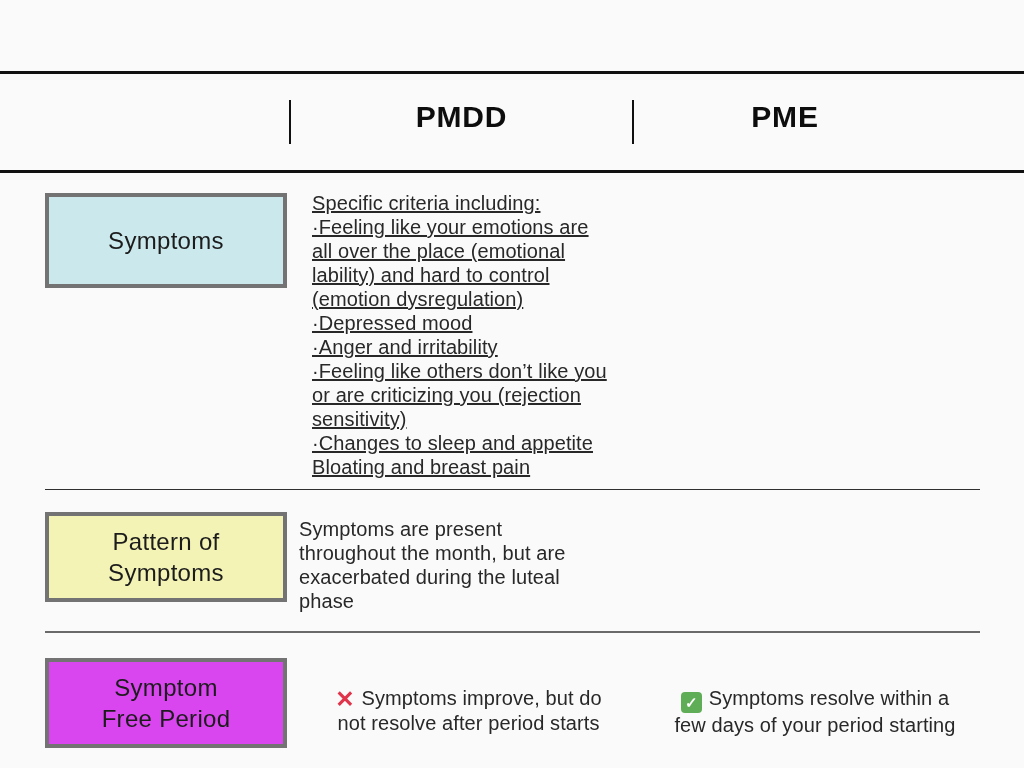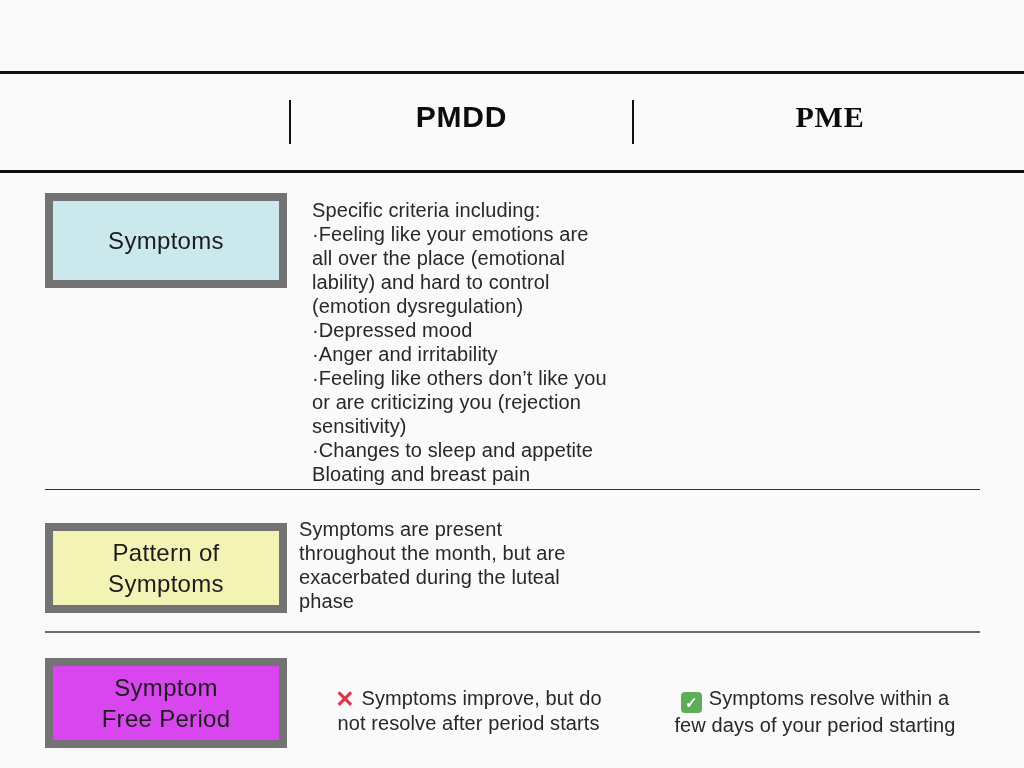--- a/index.html
+++ b/index.html
@@ -21,52 +21,52 @@
   .header{position:absolute;top:74px;left:0;width:1024px;height:96px;}
   .vbar{position:absolute;top:26px;width:2px;height:44px;background:#101010;}
   .vbar-left{left:289px;}
   .vbar-right{left:632px;}
   .hlabel{
     position:absolute;top:26px;
     font-size:30px;font-weight:700;letter-spacing:0.8px;
     color:#0d0d0d;text-align:center;
   }
   .hlabel-pmdd{left:291px;width:341px;}
-  .hlabel-pme{left:657px;width:346px;font-family:Liberation Serif, serif;}
+  .hlabel-pme{left:612px;width:346px;}
 
   
   .table{position:absolute;top:173px;left:45px;width:935px;}
   .row{display:grid;grid-template-columns:242px 373px 320px;box-sizing:border-box;}
   .row1{height:317px;border-bottom:1px solid #2f2f2f;}
   .row2{height:143px;border-bottom:2px solid #6a6a6a;}
   .row3{height:135px;}
 
   .label-box{
     box-sizing:border-box;
-    border:8px solid #737373;
+    border:4px solid #737373;
     display:flex;align-items:center;justify-content:center;
     text-align:center;
     font-size:24px;line-height:31px;
     letter-spacing:0.3px;
     white-space:pre-line;
     color:#1c1c1c;
     width:242px;
   }
   .row1 .label-box{margin-top:20px;height:95px;}
-  .row2 .label-box{margin-top:33px;height:90px;}
+  .row2 .label-box{margin-top:22px;height:90px;}
   .row3 .label-box{margin-top:25px;height:90px;}
 
   .cell{
     font-size:20px;line-height:24px;
     letter-spacing:0.1px;
     white-space:pre-line;
     color:#282828;
     box-sizing:border-box;
   }
-  .row1 .cell{padding-top:25px;}
+  .row1 .cell{padding-top:18px;text-decoration:underline;}
   .row2 .cell{padding-top:27px;}
   .pmdd-cell{padding-left:25px;padding-right:16px;}
   .pme-cell{padding-left:12px;padding-right:8px;}
   .row3 .cell{padding-top:29px;text-align:center;}
   .row3 .pmdd-cell{padding-left:6px;padding-right:16px;}
   .row3 .pme-cell{padding-left:2px;padding-right:12px;}
 
   .icon{display:inline-block;}
   .icon-check{
     width:21px;height:21px;

